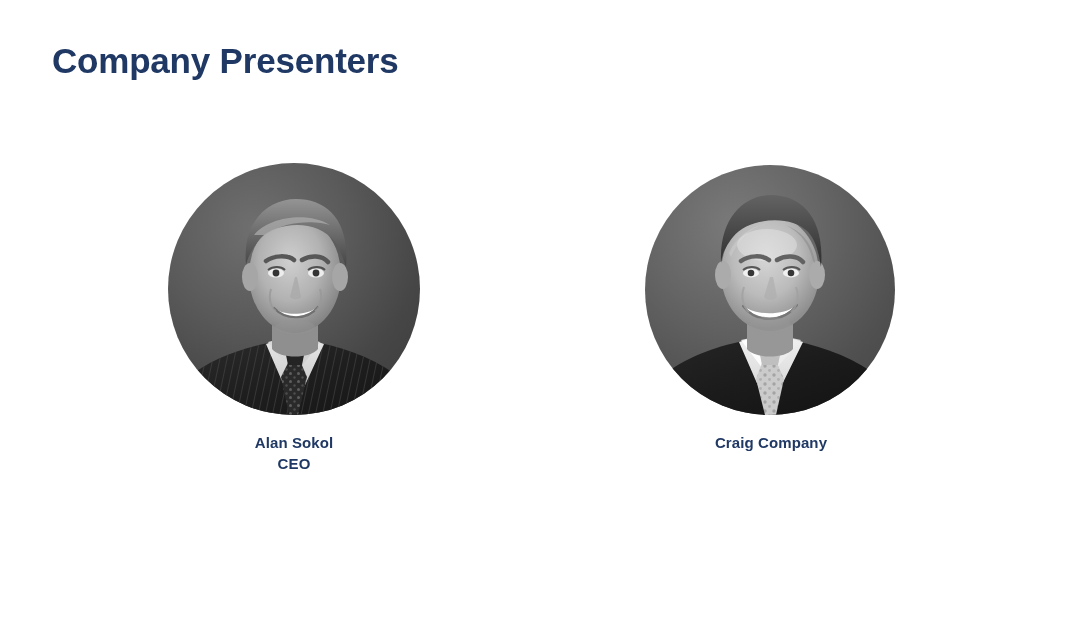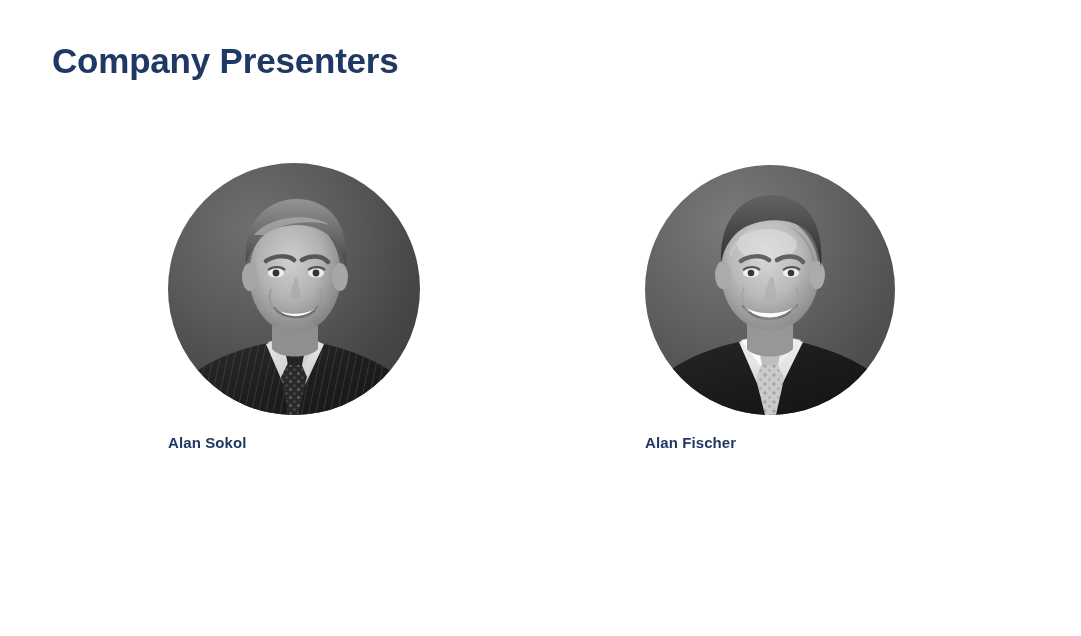--- a/index.html
+++ b/index.html
@@ -29,21 +29,21 @@
     letter-spacing: -0.2px;
     color: #1f3864;
     white-space: nowrap;
     line-height: 1.1;
   }
 
   
   .presenter {
     position: absolute;
     width: 252px;
-    text-align: left;
+    text-align: center;
   }
   .presenter-1 { left: 168px; top: 163px; }
   .presenter-2 { left: 645px; top: 165px; }
 
   .portrait {
     position: relative;
     width: 252px;
     height: 252px;
     border-radius: 50%;
     overflow: hidden;
@@ -187,20 +187,21 @@
         <path d="M108 146 C118 156 138 156 148 145 C140 152 116 153 108 146 Z" fill="#ffffff"></path>
         <path d="M106 145 C118 158 140 157 150 144" stroke="#7a6e64" stroke-width="2.2" fill="none" stroke-linecap="round"></path>
 
         <path d="M103 126 C100 136 103 145 108 148" stroke="#a4968b" stroke-width="2" fill="none" opacity="0.8"></path>
         <path d="M152 126 C155 136 152 145 147 148" stroke="#a4968b" stroke-width="2" fill="none" opacity="0.8"></path>
 
         <ellipse cx="127" cy="164" rx="20" ry="7" fill="#9f9288" opacity="0.45"></ellipse>
       </svg>
     </div>
     <div class="presenter-name">Alan Sokol</div>
+    <div class="presenter-role">CEO</div>
   </div>
 
   <div class="presenter presenter-2">
     <div class="portrait">
       <div class="backdrop"></div>
       <svg viewBox="0 0 250 250" preserveAspectRatio="xMidYMid slice" aria-hidden="true">
         <defs>
           <radialGradient id="skin2" cx="46%" cy="36%" r="62%">
             <stop offset="0%" stop-color="#ded5cd"></stop>
             <stop offset="55%" stop-color="#c5b9b0"></stop>
@@ -265,20 +266,20 @@
 
         <path d="M100 142 C112 156 138 156 150 141 C140 150 112 151 100 142 Z" fill="#ffffff"></path>
         <path d="M98 141 C112 159 138 158 152 140" stroke="#80746a" stroke-width="2.2" fill="none" stroke-linecap="round"></path>
 
         <path d="M99 122 C95 133 99 143 104 147" stroke="#aa9d92" stroke-width="2" fill="none" opacity="0.75"></path>
         <path d="M151 122 C155 133 151 143 146 147" stroke="#aa9d92" stroke-width="2" fill="none" opacity="0.75"></path>
 
         <ellipse cx="125" cy="160" rx="21" ry="8" fill="#a4978d" opacity="0.4"></ellipse>
       </svg>
     </div>
-    <div class="presenter-name">Alan Fischer</div>
+    <div class="presenter-name">Craig Company</div>
   </div>
 
   <div class="page-badge">
     <span class="page-badge-number">7</span>
   </div>
 
 </div>
 
 </body></html>

